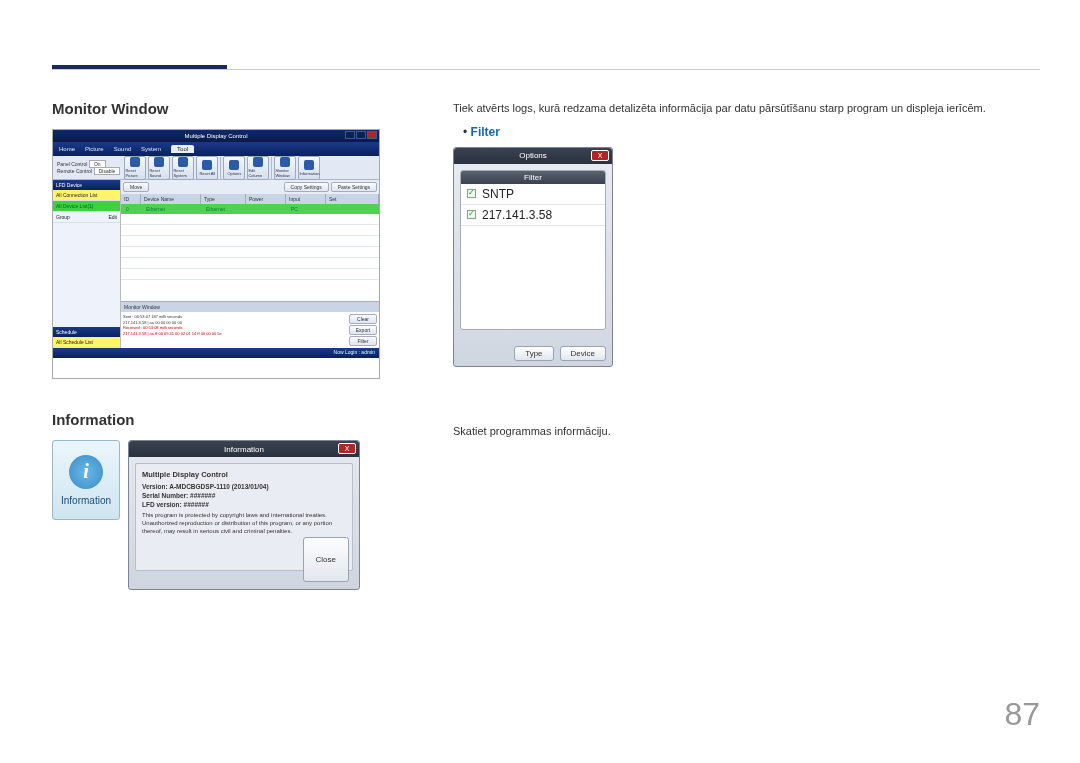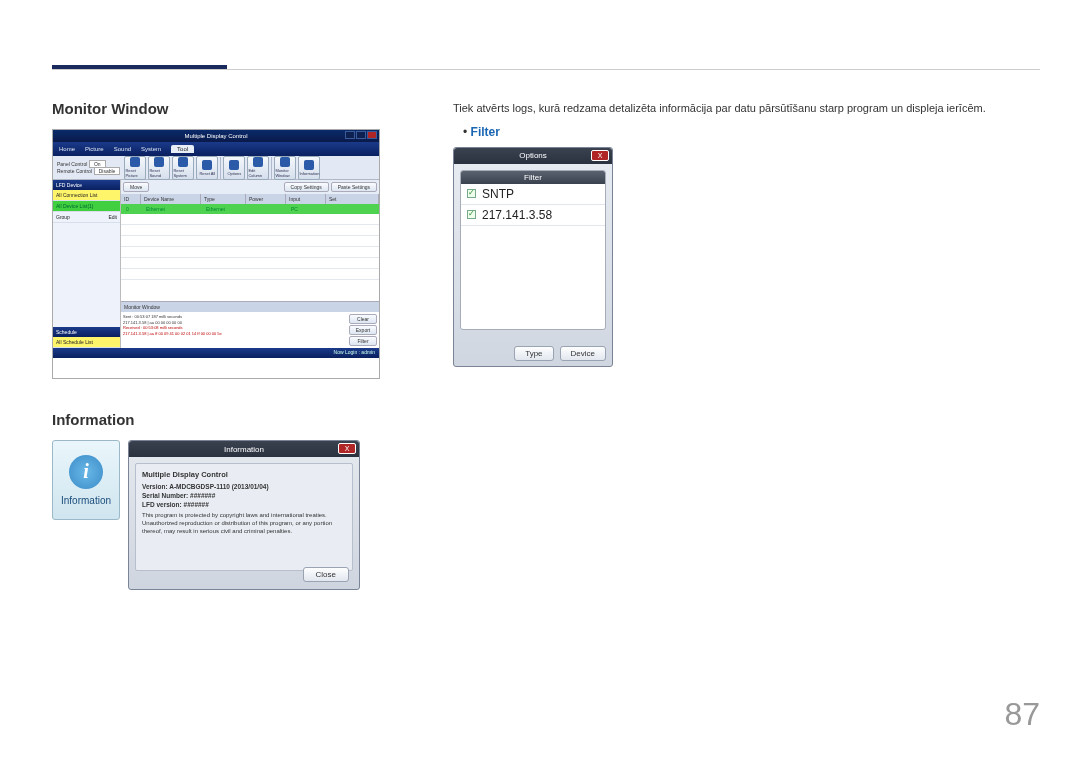--- a/index.html
+++ b/index.html
@@ -240,21 +240,21 @@
   }
   .info-body {
     margin:6px; background:#e9edf3; border:1px solid #b7bfcd; border-radius:2px;
     padding:6px; height:108px;
   }
   .info-body .hd { font-weight:bold; font-size:7.5px; margin-bottom:4px; }
   .info-body .ln { font-size:6.5px; margin:2px 0; font-weight:bold; }
   .info-body .cp { font-size:6px; margin-top:4px; line-height:1.3; font-weight:normal; }
   .info-closebtn {
     position:absolute; bottom:7px; right:10px;
-    padding:2px 12px; font-size:8px;
+    padding:17px 12px; font-size:8px;
     background:linear-gradient(#fdfefe,#e2e7ef);
     border:1px solid #9aa3b2; border-radius:3px;
   }
 </style>
 </head>
 <body>
 
 <div class="top-bar"></div>
 <div class="top-line"></div>
 
@@ -430,15 +430,16 @@
         <span>217.141.3.58</span>
       </div>
     </div>
     <div class="dlg-btns">
       <div class="dlg-btn">Type</div>
       <div class="dlg-btn">Device</div>
     </div>
   </div>
 
   <div style="height:56px"></div>
+  <div class="body-text">Skatiet programmas informāciju.</div>
 </div>
 
 <div class="page-number">87</div>
 
 </body></html>

